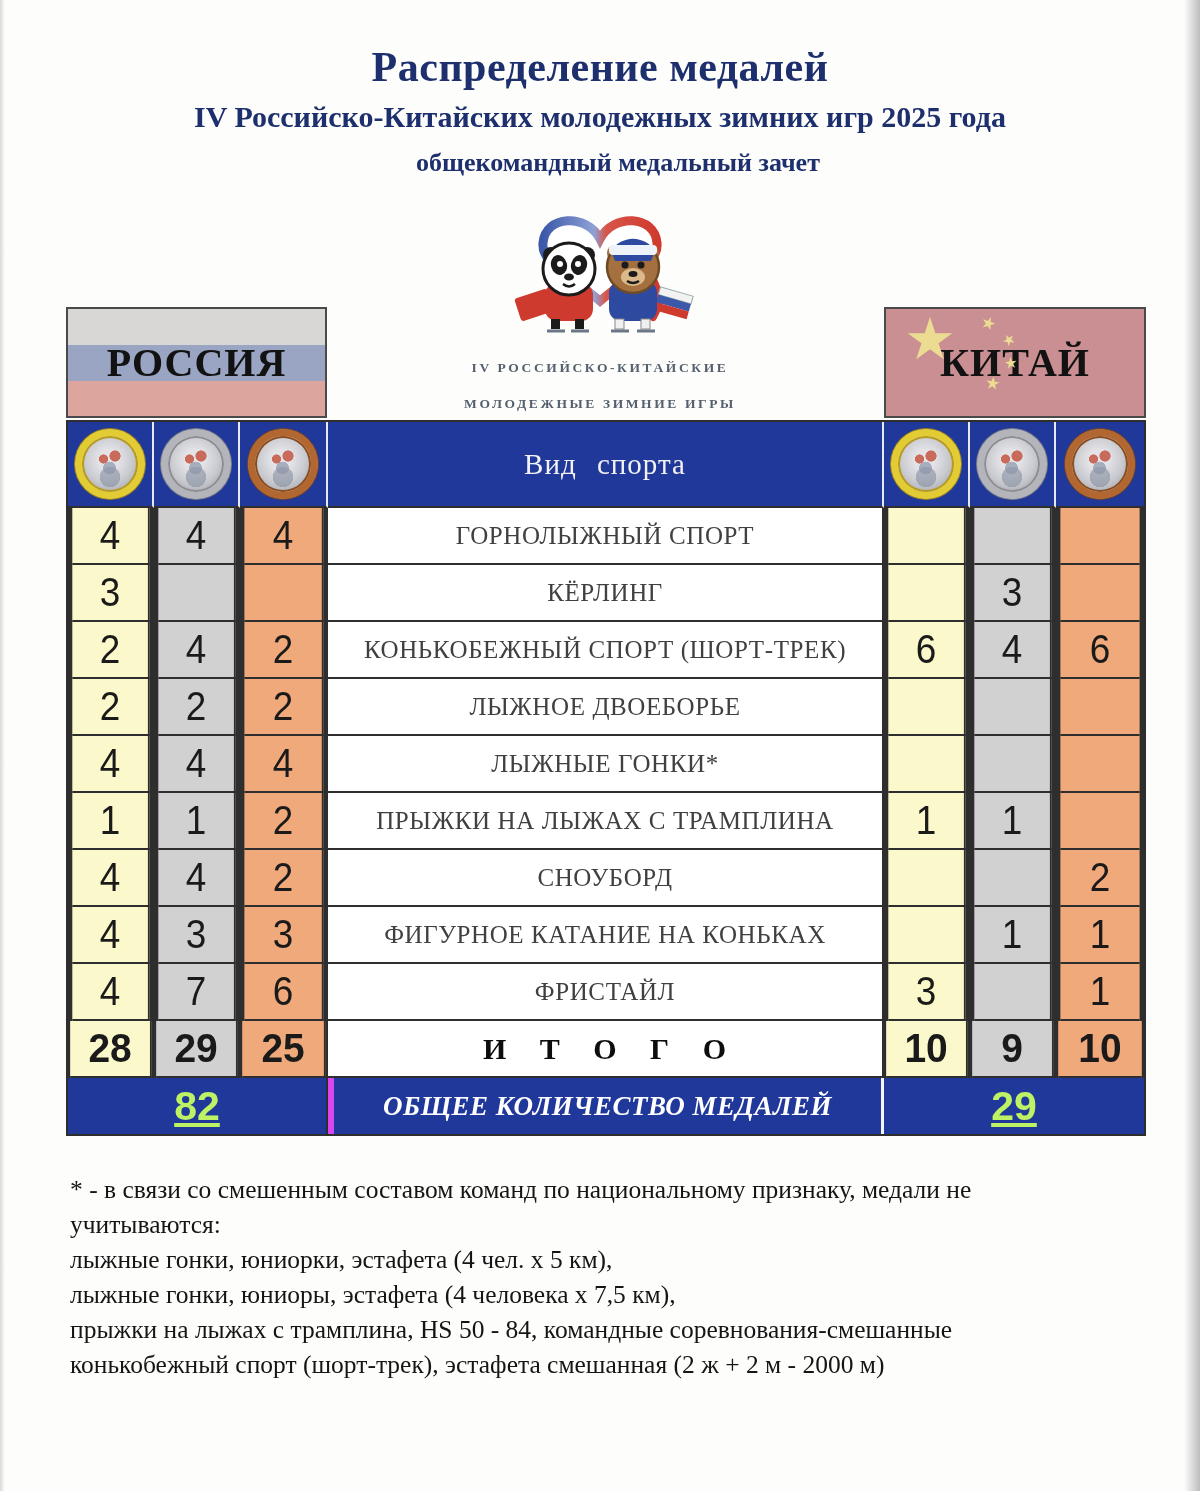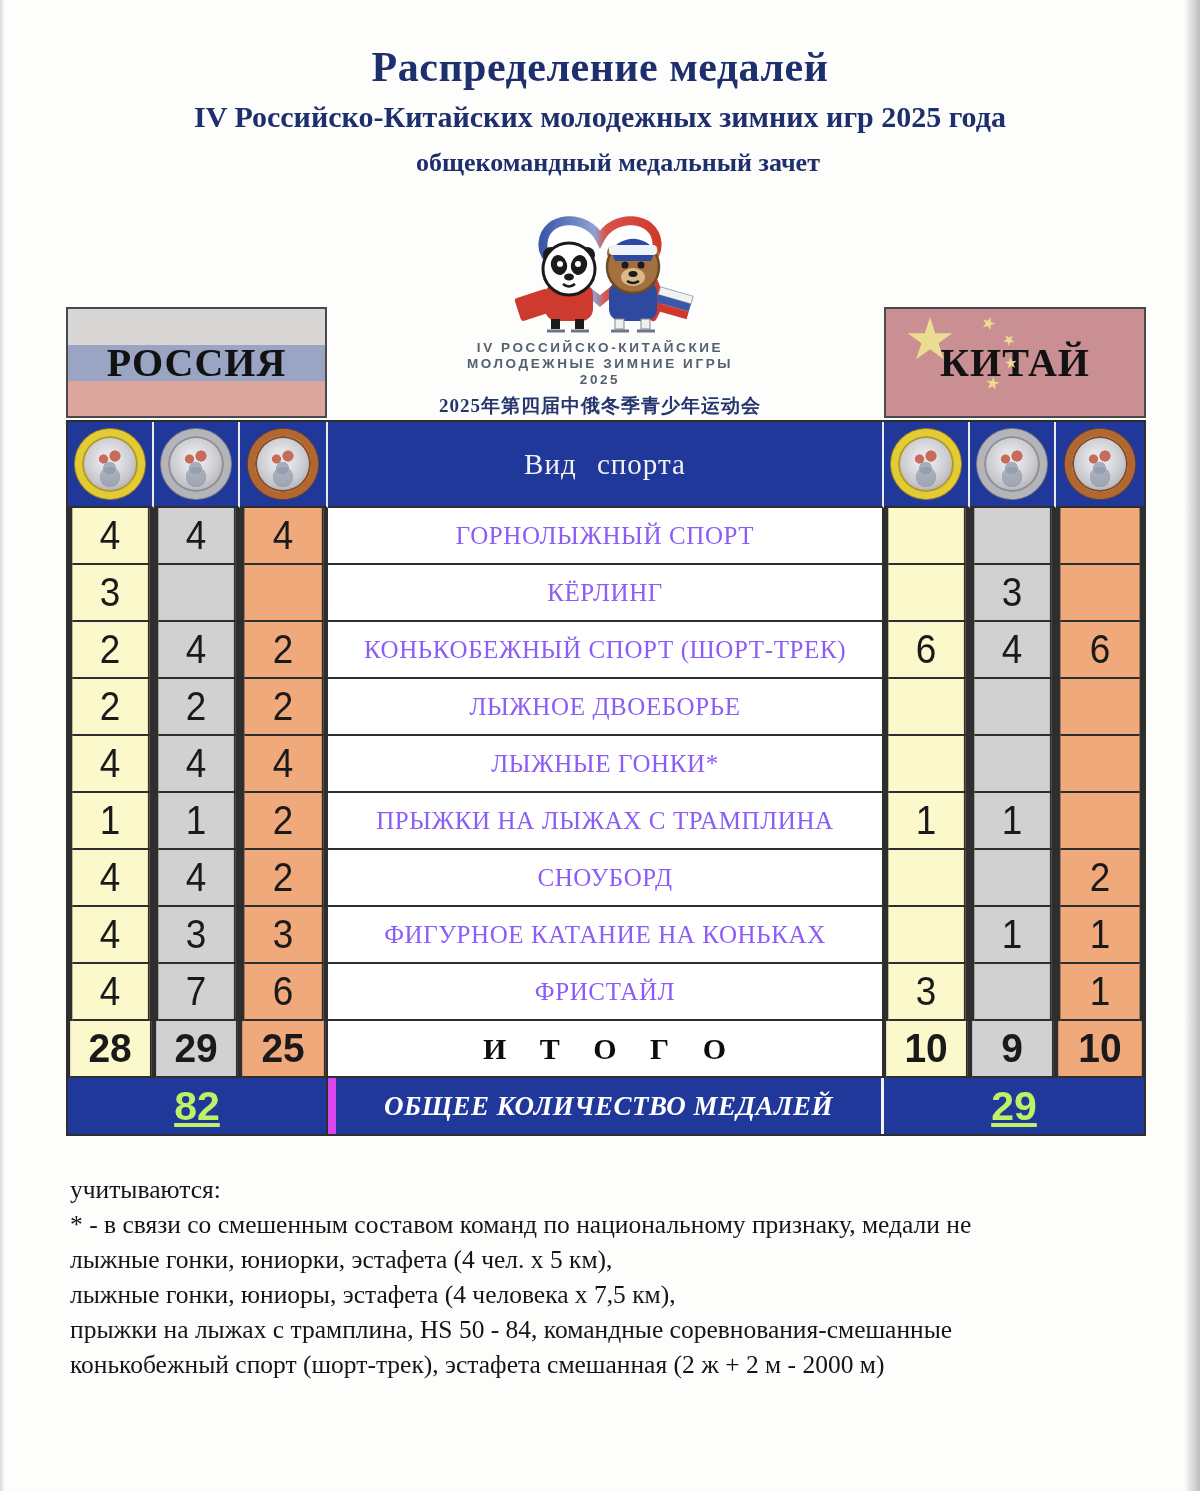--- a/index.html
+++ b/index.html
@@ -16,22 +16,22 @@
   
   .titles { position:absolute; top:43px; left:0; width:1200px; text-align:center; color:#1e2f6e; }
   .title-main { font-size:42px; font-weight:bold; letter-spacing:0.5px; }
   .title-sub1 { font-size:30px; font-weight:bold; margin-top:9px; }
   .title-sub2 { font-size:26px; font-weight:bold; margin-top:14px;padding-left:36px; }
 
   
   .logo { position:absolute; top:205px; left:50%; transform:translateX(-50%);
     width:420px; text-align:center; }
   .logo svg { display:block; margin:0 auto; }
-  .logo-ru { font-family:Liberation Sans, sans-serif; font-weight:bold;
-    font-size:13.5px; letter-spacing:2.6px; color:#55606e; line-height:16px; margin-top:0; }
+  .logo-ru { font-family:Liberation Serif, serif; font-weight:bold;
+    font-size:13.5px; letter-spacing:2.6px; color:#55606e; line-height:16px; margin-top:20px; }
   .logo-cn { font-size:19px; font-weight:bold; color:#25356e; letter-spacing:1px; margin-top:5px; }
 
   
   .flag { position:absolute; top:307px; height:111px; border:2px solid #4a4a4a;
     display:flex; align-items:center; justify-content:center; }
   .flag-ru { left:66px; width:261px; background:linear-gradient(to bottom,
       #d8d7d5 0 34%, #99a5c3 34% 67%, #dca69f 67% 100%); }
   .flag-cn { left:884px; width:262px; background:#c98f93; }
   .flag-label { font-size:40px; font-weight:bold; color:#121212; letter-spacing:1px; }
   .cn-stars { position:absolute; left:0; top:0; width:100%; height:100%; color:#ecdc92; pointer-events:none; }
@@ -53,25 +53,25 @@
   .mg-cell.last { border-right:none; }
   .hdr { background:#21389b; border-right:2.5px solid #e9e9f2; border-bottom:2.5px solid #2e2e2e; }
   .hdr.last { border-right:none; }
   .hdr-sport { color:#f2f2f2; font-size:29px; letter-spacing:1px; word-spacing:12px; }
   .c-gold { background:#fbf8cb; }
   .c-silver { background:#d2d1d1; }
   .c-bronze { background:#f0a97b; }
   .c-sport { background:#ffffff; }
   .num { font-family:"Liberation Sans","DejaVu Sans",sans-serif; font-size:41px;
     color:#1a1a1a; transform:scaleX(0.9); }
-  .sport-txt { font-size:25px; color:#8b5cf6; letter-spacing:0.6px; white-space:nowrap; }
+  .sport-txt { font-size:25px; color:#404040; letter-spacing:0.6px; white-space:nowrap; }
   .total-num { font-weight:bold; transform:scaleX(0.95); }
   .totals-label { font-size:30px; font-weight:bold; letter-spacing:13px; color:#0d0d0d;padding-left:12px; }
   .grand { background:#21389b; border-bottom:none; }
-  .grand-label { border-left:8px solid #d946ef; border-right:3px solid #f4f4f8;
+  .grand-label { border-left:6px solid #d946ef; border-right:3px solid #f4f4f8;
     color:#fff; font-size:27px; font-weight:bold; font-style:italic; letter-spacing:0.5px; }
   .grand-num { color:#bef264; font-family:"Liberation Sans","DejaVu Sans",sans-serif;
     font-size:41px; font-weight:bold;text-decoration:underline; }
 
   
   .medal { width:70px; height:70px; border-radius:50%; position:relative; flex:none;
     background:radial-gradient(circle at 48% 44%, #e3e3e8 0 18%, #c9cacf 45%, #aeafb6 62%); }
   .medal::before { content:""; position:absolute; inset:0; border-radius:50%; }
   .medal.gold::before   { border:7px solid #e3cc33; box-shadow:inset 0 0 0 2px #b89a18, 0 0 0 1px #9d8410; }
   .medal.silver::before { border:7px solid #b4b5bb; box-shadow:inset 0 0 0 2px #8d8e94, 0 0 0 1px #7c7d83; }
@@ -268,20 +268,20 @@
       <div class="mg-cell c-sport totals-label">И Т О Г О</div>
       <div class="mg-cell c-gold num total-num">10</div>
       <div class="mg-cell c-silver num total-num">9</div>
       <div class="mg-cell c-bronze num total-num last">10</div>
       <div class="mg-cell grand grand-num" id="grand-ru" style="grid-column:span 3">82</div>
     <div class="mg-cell grand grand-label">ОБЩЕЕ КОЛИЧЕСТВО МЕДАЛЕЙ</div>
     <div class="mg-cell grand grand-num last" style="grid-column:span 3">29</div>
   </div>
 
   <div class="footnote">
+    <div>* - в связи со смешенным составом команд по национальному признаку, медали не</div>
     <div>учитываются:</div>
-    <div>* - в связи со смешенным составом команд по национальному признаку, медали не</div>
     <div>лыжные гонки, юниорки, эстафета (4 чел. х 5 км),</div>
     <div>лыжные гонки, юниоры, эстафета (4 человека х 7,5 км),</div>
     <div>прыжки на лыжах с трамплина, HS 50 - 84, командные соревнования-смешанные</div>
     <div>конькобежный спорт (шорт-трек), эстафета смешанная (2 ж + 2 м - 2000 м)</div>
   </div>
 </div>
 
 </body></html>

